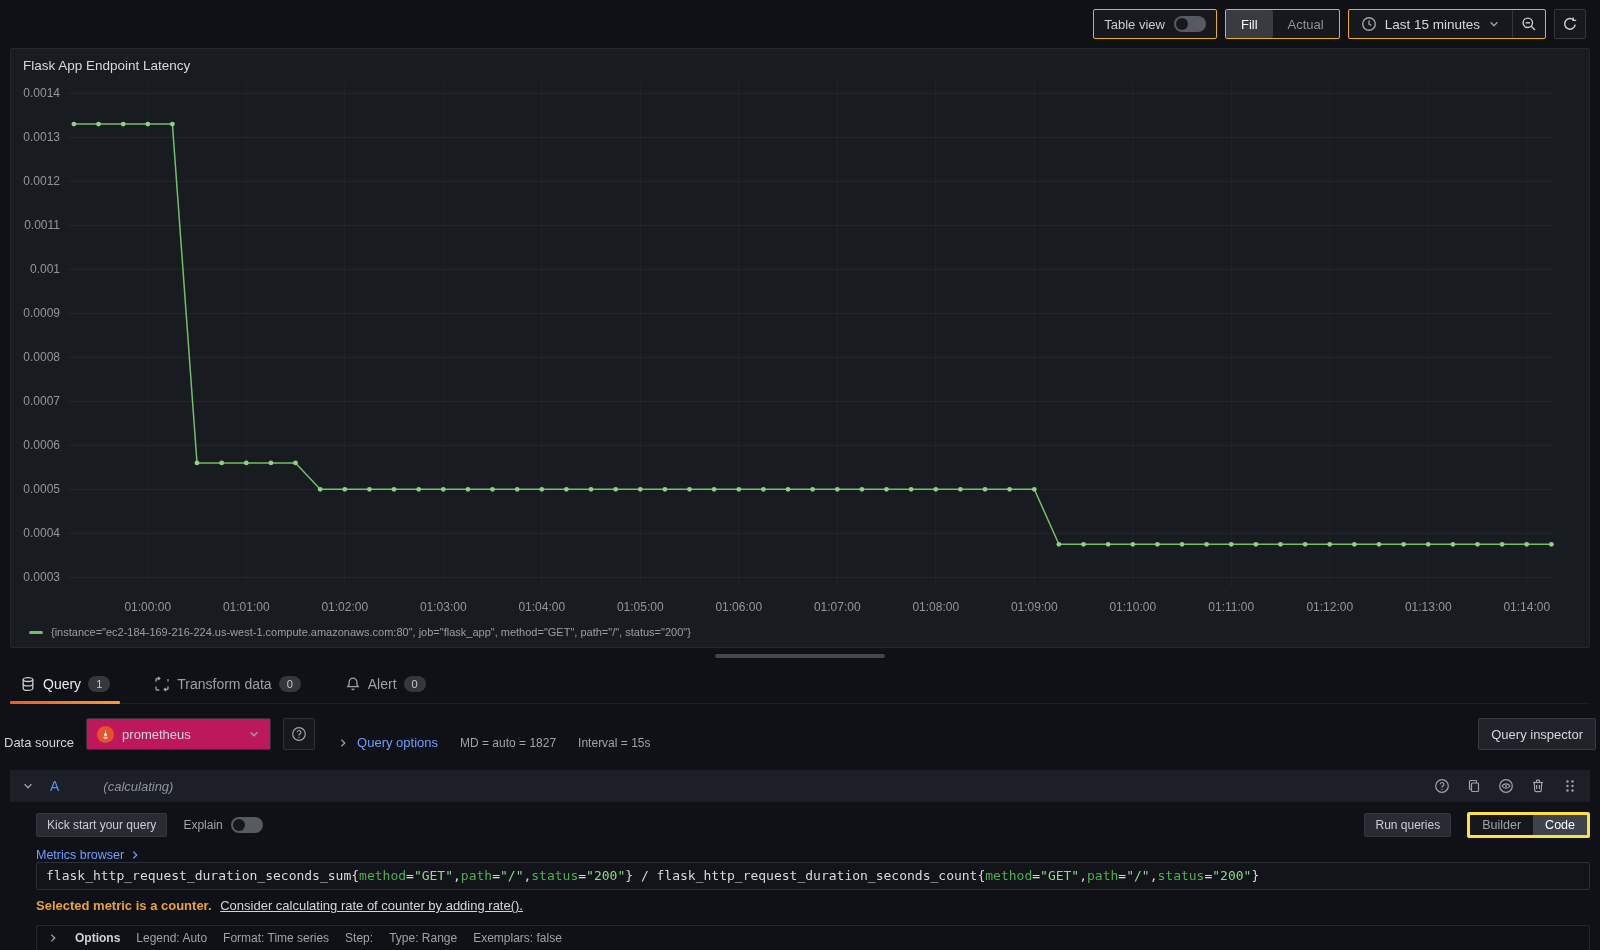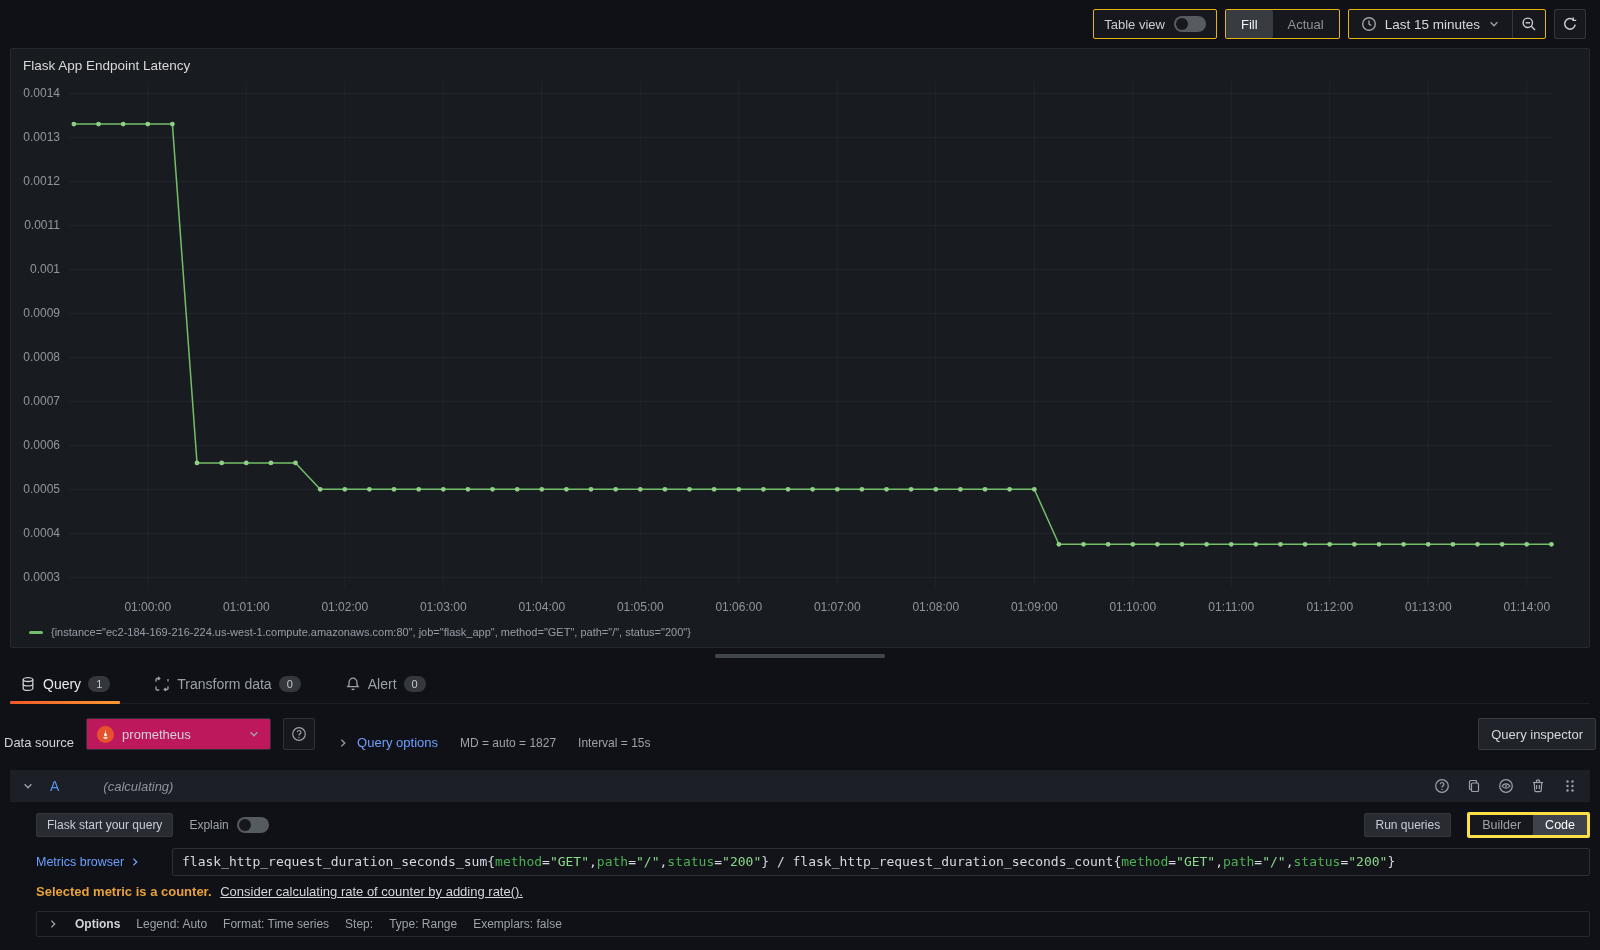--- a/index.html
+++ b/index.html
@@ -75,21 +75,21 @@
   .q-icons { display:flex; align-items:center; gap:16px; color:#9da2ab; }
   .q-body { padding:10px 10px 0 36px; }
 
   .q-row1 { display:flex; align-items:center; gap:16px; height:26px; }
   .small-btn { height:24px; display:flex; align-items:center; padding:0 10px; background:#282b31; border:1px solid #34373e; border-radius:2px; font-size:12px; color:#c9ccd3; cursor:pointer; white-space:nowrap; }
   .explain { display:flex; align-items:center; gap:8px; font-size:12px; color:#9da2ab; }
   .mode-group { display:flex; height:26px; border:3px solid #fde047; border-radius:2px; overflow:hidden; background:#17181d; }
   .mode { display:flex; align-items:center; padding:0 12px; font-size:12.5px; color:#9da2ab; cursor:pointer; }
   .mode.active { background:#3e424a; color:#ffffff; }
 
-  .q-row2 { display:flex; align-items:stretch; margin-top:10px; }
+  .q-row2 { display:flex; align-items:stretch; margin-top:10px;flex-direction:column; }
   .mb-label { display:flex; align-items:center; gap:5px; width:136px; flex:none; font-size:12.5px; font-weight:500; color:#6e9fff; cursor:pointer; }
   .code-editor { flex:1; background:#121419; border:1px solid #2c2f36; border-radius:2px; padding:4px 9px; font-family:"DejaVu Sans Mono", monospace; font-size:13px; line-height:18px; color:#d5d9e0; white-space:nowrap; overflow:hidden; }
   .tok-plain { color:#d5d9e0; }
   .tok-label { color:#4db053; }
   .tok-string { color:#8cd98c; }
 
   .q-warning { margin-top:8px; font-size:13px; }
   .warn-bold { color:#e9a23b; font-weight:700; }
   .warn-link { color:#d3d6dc; text-decoration:underline; cursor:pointer; margin-left:5px; }
 
@@ -398,21 +398,21 @@
           <circle cx="10.5" cy="8" r="1.2"></circle>
           <circle cx="5.5" cy="12.5" r="1.2"></circle>
           <circle cx="10.5" cy="12.5" r="1.2"></circle>
         </svg>
     </span>
   </div>
 </div>
 
 <div class="q-body">
   <div class="q-row1">
-    <div class="small-btn">Flask start your query</div>
+    <div class="small-btn">Kick start your query</div>
     <div class="explain">
       <span>Explain</span>
       <span class="toggle"></span>
     </div>
     <div class="spacer"></div>
     <div class="small-btn">Run queries</div>
     <div class="mode-group">
       <span class="mode">Builder</span>
       <span class="mode active">Code</span>
     </div>

